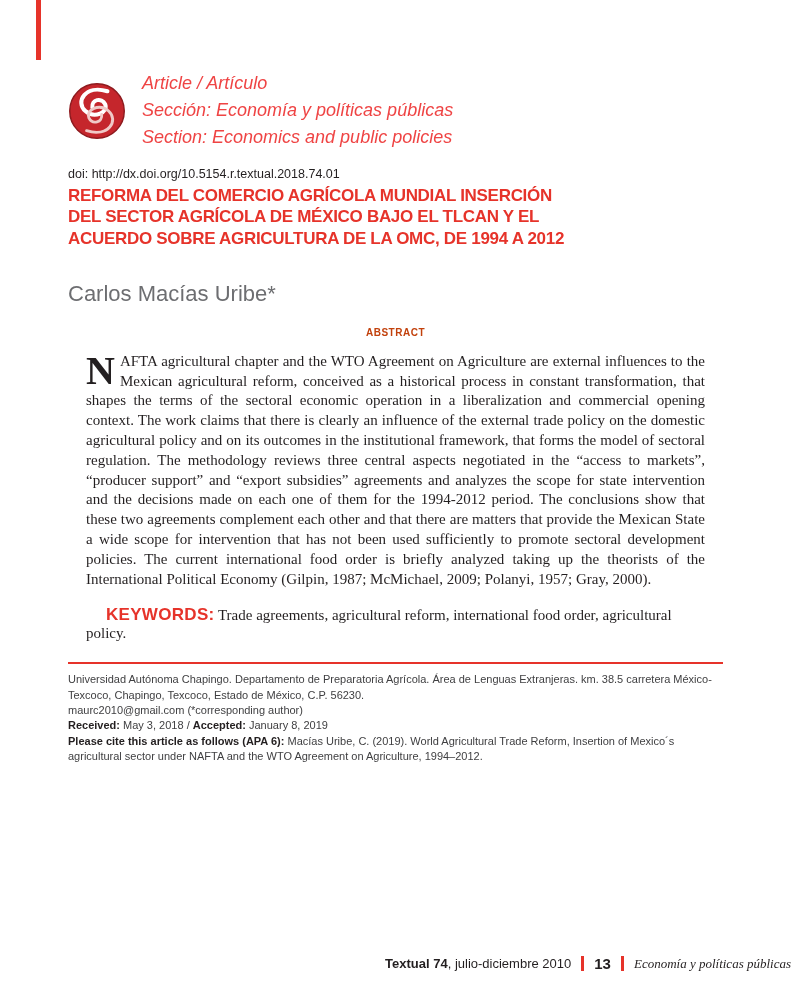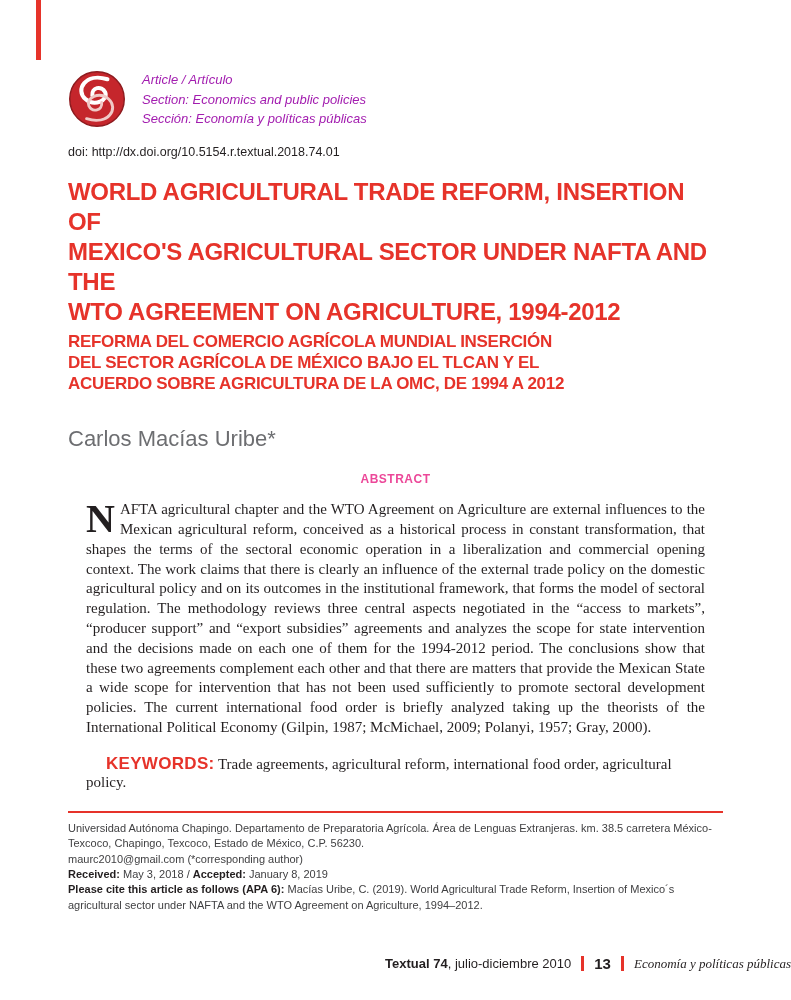--- a/index.html
+++ b/index.html
@@ -4,31 +4,31 @@
 <style>
   * { margin:0; padding:0; box-sizing:border-box; }
   html,body { background:#ffffff; }
   body { font-family:"Liberation Sans", sans-serif; color:#231f20; }
   .page { position:relative; width:791px; height:1000px; background:#fff; overflow:hidden; margin:0 auto; }
   .content { padding:0 68px; }
   .crop-mark { position:absolute; left:36px; top:0; width:5px; height:60px; background:#e6332a; }
 
   .masthead { display:flex; align-items:center; gap:16px; padding-top:70px; }
   .logo svg { width:58px; height:58px; display:block; }
-  .masthead-meta { font-style:italic; font-size:13px; color:#a21caf; line-height:1.5; }
+  .masthead-meta { font-style:italic; font-size:18px; color:#ef4444; line-height:1.5; }
 
   .doi { margin-top:16px; font-size:12.5px; color:#231f20; }
 
   .title { font-weight:bold; color:#e6332a; white-space:pre-line; letter-spacing:-0.3px; }
   .title-en { margin-top:18px; font-size:24px; line-height:1.25; }
   .title-es { margin-top:4px; font-size:17px; line-height:1.25; }
 
   .author { margin-top:32px; font-size:22px; color:#6d6e71; }
 
-  .abstract-heading { margin-top:20px; text-align:center; color:#ec4899; font-weight:bold; font-size:12px; letter-spacing:0.5px; }
+  .abstract-heading { margin-top:20px; text-align:center; color:#c2410c; font-weight:bold; font-size:10px; letter-spacing:0.5px; }
 
   .abstract-body { margin:14px 18px 0; font-family:"Liberation Serif", serif; font-size:15px; line-height:1.32; text-align:justify; color:#231f20; }
   .dropcap { float:left; font-size:40px; line-height:0.8; font-weight:bold; padding:3px 5px 0 0; font-family:"Liberation Serif", serif; }
 
   .keywords { margin:16px 18px 0; font-family:"Liberation Serif", serif; font-size:15px; text-indent:20px; }
   .kw-label { color:#e6332a; font-weight:bold; font-family:"Liberation Sans", sans-serif; font-size:17px; letter-spacing:0.3px; }
 
   .redline { margin-top:20px; border:none; border-top:2px solid #e6332a; }
 
   .footnotes { margin-top:8px; font-size:11px; line-height:1.4; color:#404042; }
@@ -54,30 +54,27 @@
       <div class="logo">
         <svg viewBox="0 0 100 100" aria-hidden="true">
           <circle cx="50" cy="50" r="47" fill="#c5262c"></circle>
           <circle cx="50" cy="50" r="47" fill="none" stroke="#8e1b1f" stroke-width="2.5"></circle>
           <path d="M68 16 C 30 4 12 34 30 50 C 46 64 70 52 64 38 C 58 26 40 30 42 44" fill="none" stroke="#ffffff" stroke-width="7" stroke-linecap="round"></path>
           <path d="M32 84 C 70 96 88 66 70 50 C 54 36 30 48 36 62 C 42 74 60 70 58 56" fill="none" stroke="#f0c9c7" stroke-width="5" stroke-linecap="round"></path>
         </svg>
       </div>
       <div class="masthead-meta">
         <div>Article / Artículo</div>
+        <div>Sección: Economía y políticas públicas</div>
         <div>Section: Economics and public policies</div>
-        <div>Sección: Economía y políticas públicas</div>
       </div>
     </header>
 
     <div class="doi">doi: http://dx.doi.org/10.5154.r.textual.2018.74.01</div>
 
-    <h1 class="title title-en">WORLD AGRICULTURAL TRADE REFORM, INSERTION OF
-MEXICO'S  AGRICULTURAL SECTOR UNDER NAFTA AND THE
-WTO AGREEMENT ON AGRICULTURE, 1994-2012</h1>
 
     <h1 class="title title-es">REFORMA DEL COMERCIO AGRÍCOLA MUNDIAL INSERCIÓN
 DEL SECTOR AGRÍCOLA DE MÉXICO BAJO EL TLCAN Y EL
 ACUERDO SOBRE AGRICULTURA DE LA OMC, DE 1994 A 2012</h1>
 
     <div class="author">Carlos Macías Uribe*</div>
 
     <div class="abstract-heading">ABSTRACT</div>
 
     <p class="abstract-body"><span class="dropcap">N</span><span>AFTA agricultural chapter and the WTO Agreement on Agriculture are external influences to the Mexican agricultural reform, conceived as a historical process in constant transformation, that shapes the terms of the sectoral economic operation in a liberalization and commercial opening context. The work claims that there is clearly an influence of the external trade policy on the domestic agricultural policy and on its outcomes in the institutional framework, that forms the model of sectoral regulation. The methodology reviews three central aspects negotiated in the “access to markets”, “producer support” and “export subsidies” agreements and analyzes the scope for state intervention and the decisions made on each one of them for the 1994-2012 period. The conclusions show that these two agreements complement each other and that there are matters that provide the Mexican State a wide scope for intervention that has not been used sufficiently to promote sectoral development policies. The current international food order is briefly analyzed taking up the theorists of the International Political Economy (Gilpin, 1987; McMichael, 2009; Polanyi, 1957; Gray, 2000).</span></p>

